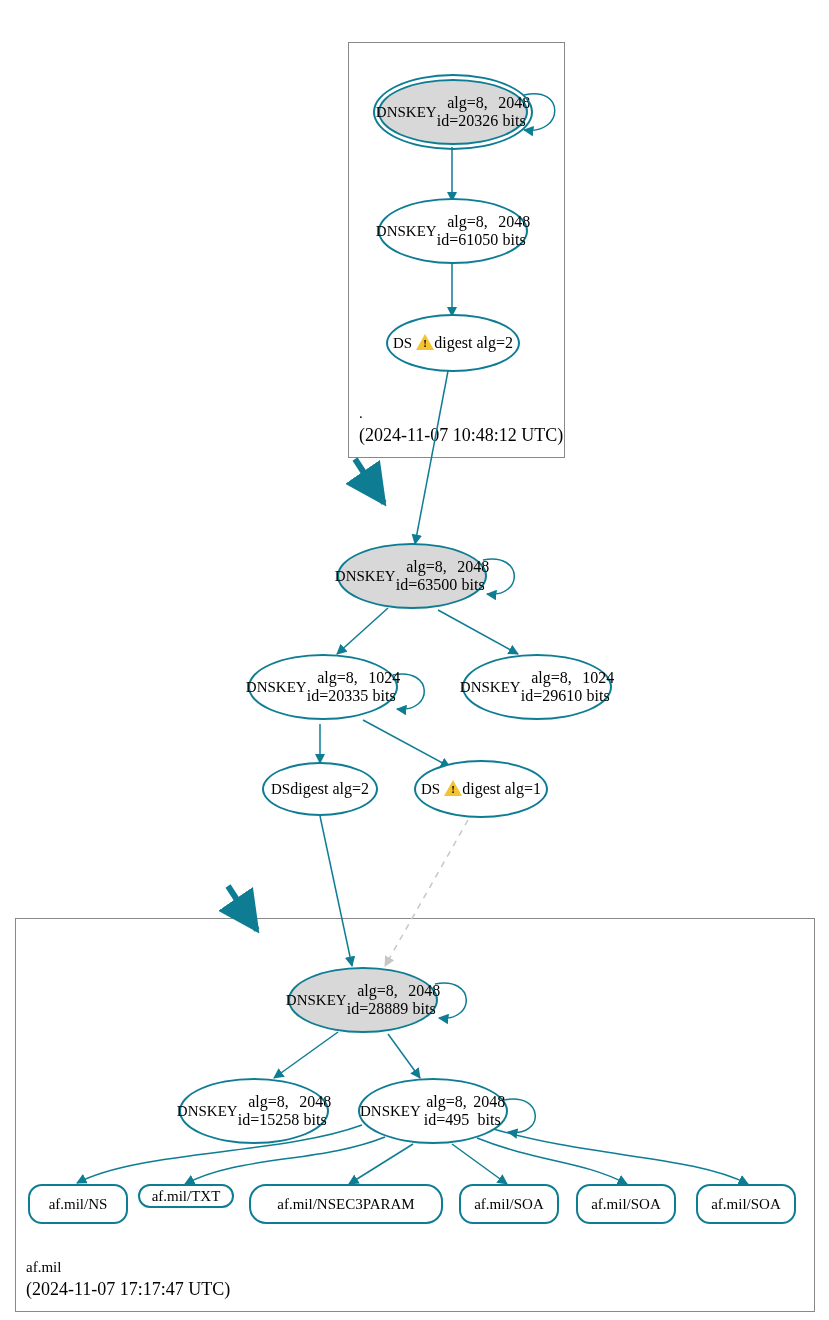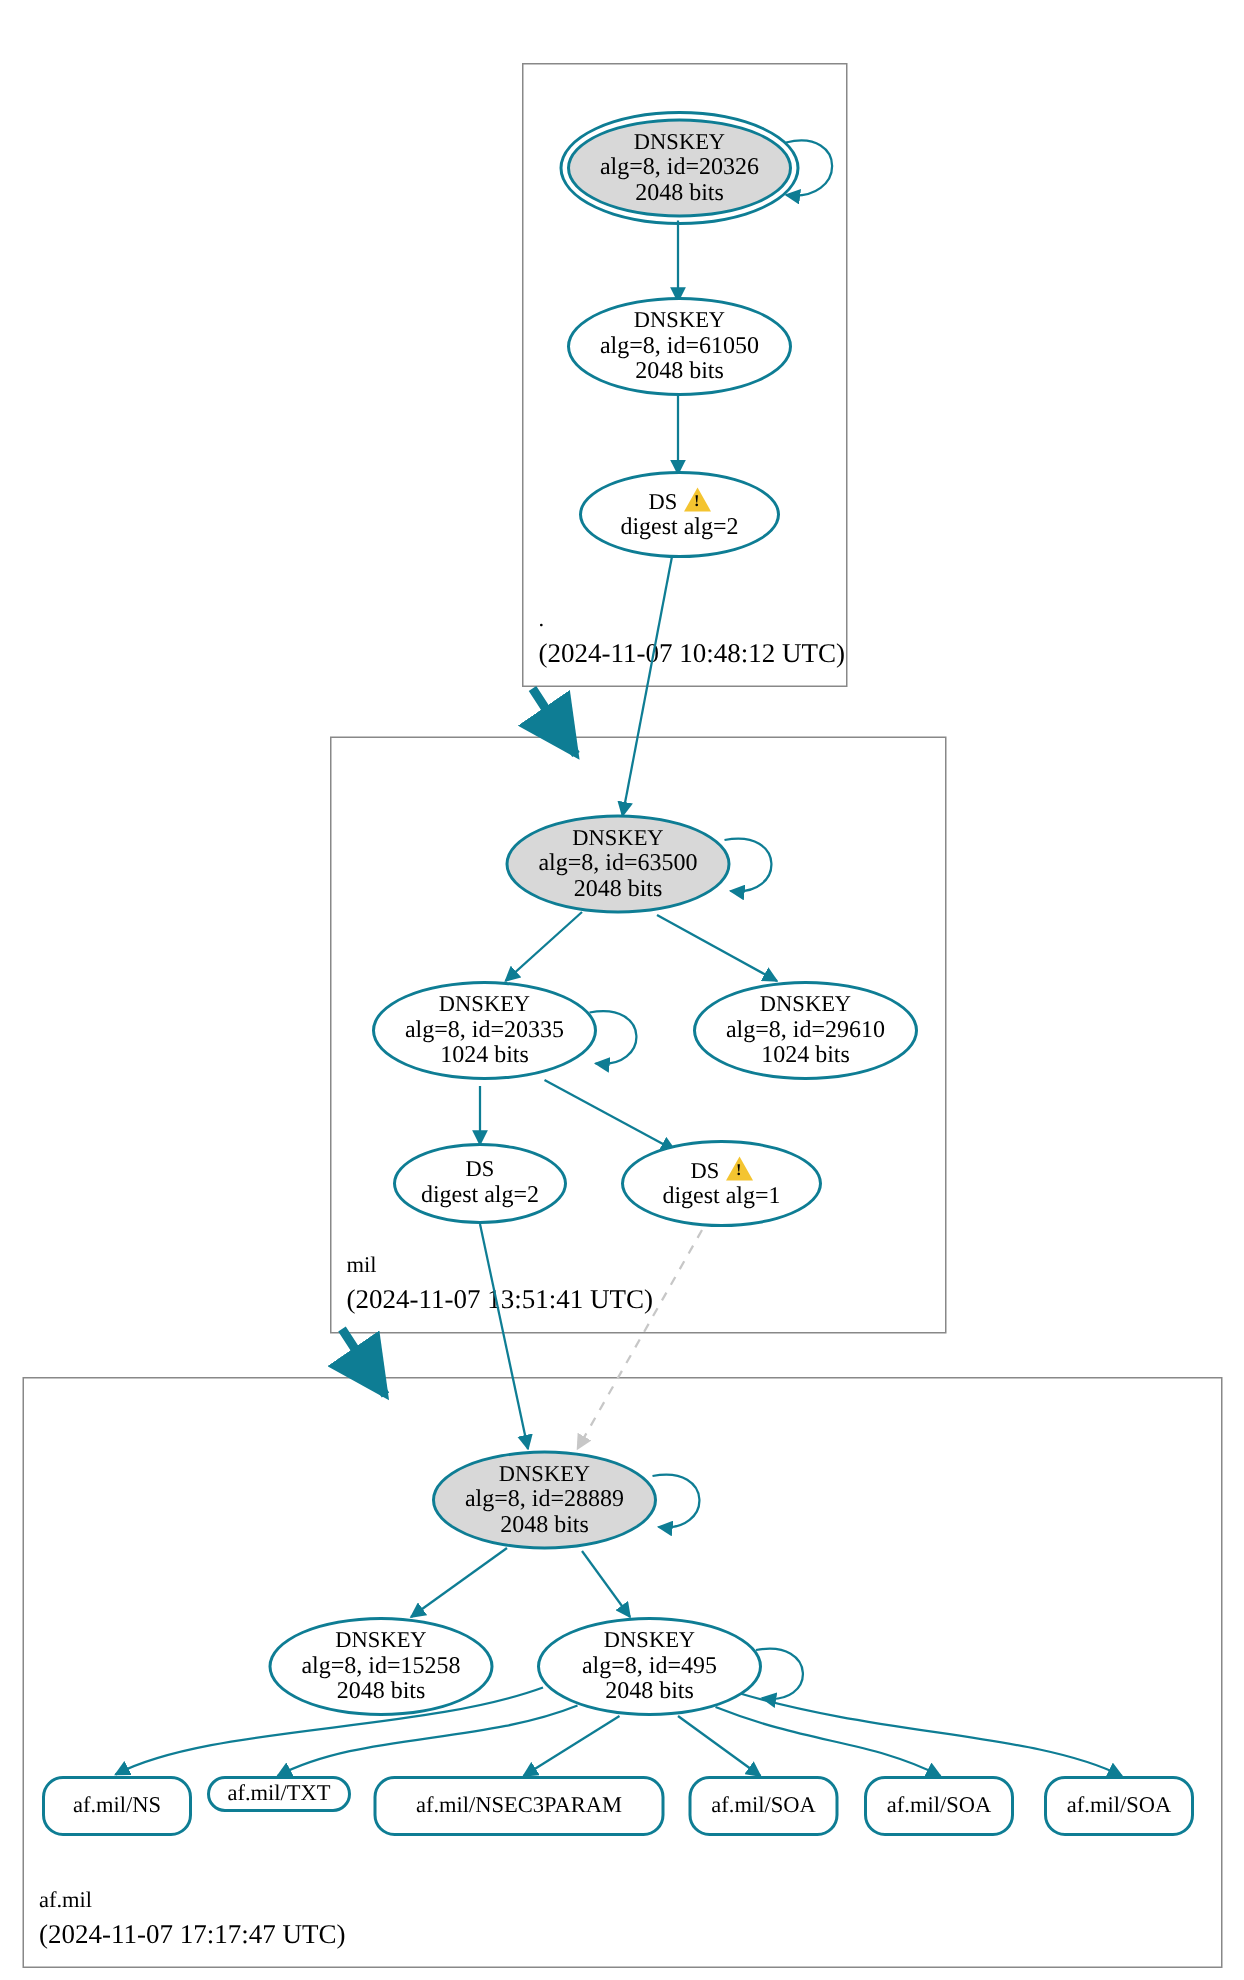--- a/index.html
+++ b/index.html
@@ -27,23 +27,23 @@
     font-size: 15px;
     line-height: 1.3;
     text-align: left;
   }
   .zone-label .ts {
     font-size: 18px;
   }
   .node {
     position: absolute;
     box-sizing: border-box;
-    text-align: left;
+    text-align: center;
     display: flex;
-    flex-direction: column;
+    flex-direction: row;
     align-items: center;
     justify-content: center;
     background: #ffffff;
     border: 2px solid #0e7d94;
     z-index: 3;
   }
   .n-ellipse {
     border-radius: 50%;
   }
   .n-record {
@@ -174,26 +174,20 @@
     <span class="t-title">DNSKEY</span>
     <span class="t-line">alg=8, id=61050</span>
     <span class="t-line">2048 bits</span>
   </div>
 
   <div id="root_ds" class="node n-ellipse" style="left:386px; top:314px; width:134px; height:58px;">
     <span class="t-title"><span>DS</span><span class="warn"></span></span>
     <span class="t-line">digest alg=2</span>
   </div>
 
-  <div class="zone" style="left:220px; top:491px; width:411px; height:398px;">
-    <div class="zone-label">
-      <span>mil</span><br>
-      <span class="ts">(2024-11-07 13:51:41 UTC)</span>
-    </div>
-  </div>
 
   <div id="mil_ksk" class="node n-ellipse n-filled" style="left:337px; top:543px; width:150px; height:66px;">
     <span class="t-title">DNSKEY</span>
     <span class="t-line">alg=8, id=63500</span>
     <span class="t-line">2048 bits</span>
   </div>
 
   <div id="mil_zsk1" class="node n-ellipse" style="left:248px; top:654px; width:150px; height:66px;">
     <span class="t-title">DNSKEY</span>
     <span class="t-line">alg=8, id=20335</span>
@@ -240,21 +234,21 @@
     <span class="t-line">alg=8, id=495</span>
     <span class="t-line">2048 bits</span>
   </div>
 
   <div id="rr1" class="node n-record" style="left:28px; top:1184px; width:100px; height:40px;">
     <span class="t-title">af.mil/NS</span>
   </div>
   <div id="rr2" class="node n-record" style="left:138px; top:1184px; width:96px; height:24px;">
     <span class="t-title">af.mil/TXT</span>
   </div>
-  <div id="rr3" class="node n-record" style="left:249px; top:1184px; width:194px; height:40px;">
+  <div id="rr3" class="node n-record" style="left:249px; top:1184px; width:194px; height:40px;border-radius:17px;">
     <span class="t-title">af.mil/NSEC3PARAM</span>
   </div>
   <div id="rr4" class="node n-record" style="left:459px; top:1184px; width:100px; height:40px;">
     <span class="t-title">af.mil/SOA</span>
   </div>
   <div id="rr5" class="node n-record" style="left:576px; top:1184px; width:100px; height:40px;">
     <span class="t-title">af.mil/SOA</span>
   </div>
   <div id="rr6" class="node n-record" style="left:696px; top:1184px; width:100px; height:40px;">
     <span class="t-title">af.mil/SOA</span>

